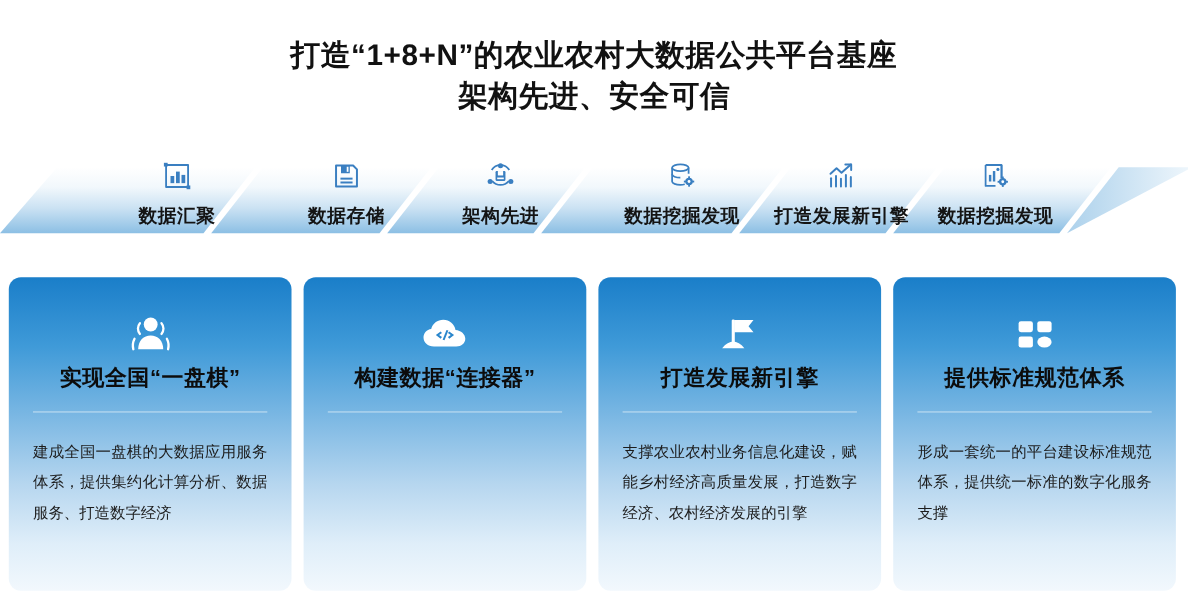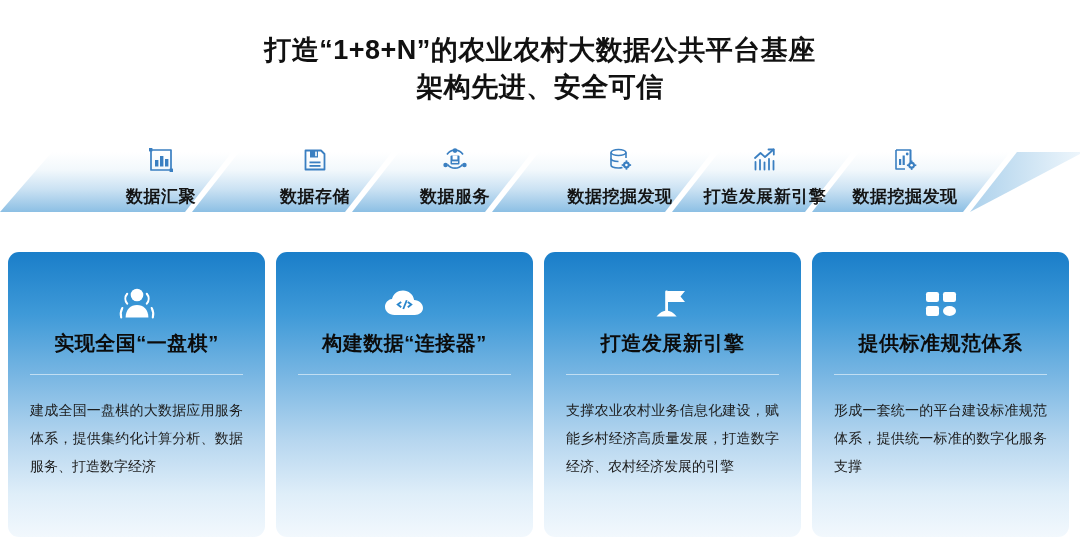--- a/index.html
+++ b/index.html
@@ -200,21 +200,21 @@
           <path d="M6 8.5 A9.5 9.5 0 0 1 22 8.5" stroke-dasharray="0"></path>
           <path d="M6.5 18.5 A9.5 9.5 0 0 0 21.5 18.5"></path>
           <rect x="9.5" y="9.5" width="9" height="9" rx="1" fill="#3a7fc1" stroke="none"></rect>
           <rect x="11.6" y="9.5" width="4.8" height="4" fill="#ffffff" stroke="none"></rect>
           <rect x="11" y="15.4" width="6" height="1.5" fill="#ffffff" stroke="none"></rect>
           <circle cx="14" cy="4.6" r="2.3" fill="#3a7fc1" stroke="none"></circle>
           <circle cx="4.6" cy="19" r="2.3" fill="#3a7fc1" stroke="none"></circle>
           <circle cx="23.4" cy="19" r="2.3" fill="#3a7fc1" stroke="none"></circle>
         </svg>
       </div>
-      <div class="step-label">数据服务</div>
+      <div class="step-label">架构先进</div>
     </div>
 
     <div class="step" style="left:530px; width:180px;">
       <div class="step-icon">
         <svg width="28" height="28" viewBox="0 0 28 28" fill="none" stroke="#3a7fc1" stroke-width="1.6">
           <ellipse cx="12.5" cy="6.5" rx="7.5" ry="3"></ellipse>
           <path d="M5 6.5 V19 C5 20.7 8.4 22 12.5 22 C14 22 15.4 21.8 16.5 21.5"></path>
           <path d="M20 6.5 V12"></path>
           <path d="M5 12.5 C5 14.2 8.4 15.5 12.5 15.5"></path>
           <circle cx="20.4" cy="19" r="3.4" fill="#3a7fc1" stroke="none"></circle>

